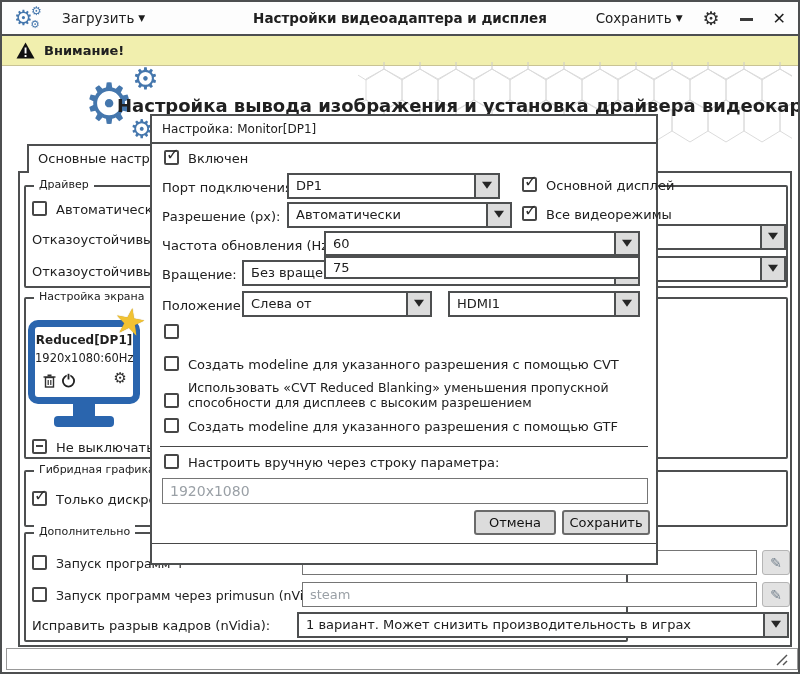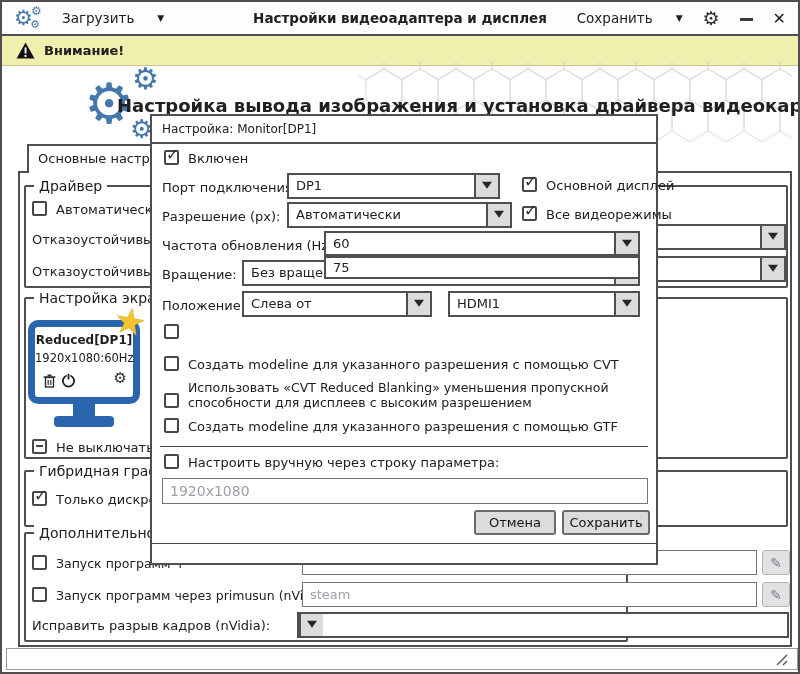--- a/index.html
+++ b/index.html
@@ -6,21 +6,21 @@
   html,body{width:800px;height:674px}
   body{font-family:"DejaVu Sans",sans-serif;background:#e8e8e8;color:#202020}
   .window{position:relative;width:800px;height:674px;background:#fff;border:2px solid #4d4f50;overflow:hidden}
   .abs{position:absolute}
 
   
   .titlebar{position:absolute;left:0;top:0;width:100%;height:34px;background:#fdfdfd;border-bottom:2px solid #4d4f50}
   .tb-left{position:absolute;left:12px;top:0;height:32px;display:flex;align-items:center;gap:14px}
   .tb-title{position:absolute;left:0;right:0;top:0;height:32px;display:flex;align-items:center;justify-content:center;font-size:13.5px;font-weight:bold}
   .tb-right{position:absolute;right:12px;top:0;height:32px;display:flex;align-items:center;gap:20px}
-  .menu-btn{display:flex;align-items:center;gap:23px;font-size:13.5px;cursor:default}
+  .menu-btn{display:flex;align-items:center;gap:4px;font-size:13.5px;cursor:default}
   .caret{font-size:9px;color:#1d1d1d}
   .glyph-gear{color:#2e2e2e;font-size:19px;line-height:1}
   .min-dash{width:13px;height:3px;background:#3a3a3a;margin-top:2px}
   .close-x{font-size:16px;color:#1d1d1d;font-weight:bold}
   .logo{position:relative;width:34px;height:26px;color:#4577ad}
   .logo span{position:absolute;line-height:1}
 
   
   .warnbar{position:absolute;left:0;top:34px;width:100%;height:30px;background:#f1efae;border-bottom:1px solid #c9c394;display:flex;align-items:center;gap:9px;padding-left:14px}
   .warnbar .txt{font-size:13px;font-weight:bold}
@@ -31,21 +31,21 @@
   .biglogo{position:absolute;left:82px;top:62px;width:92px;height:86px;color:#4577ad}
   .biglogo span{position:absolute;line-height:1}
   .hdr-title{position:absolute;left:115px;top:93px;font-size:18px;font-weight:bold;white-space:nowrap}
 
   
   .tab{position:absolute;left:25px;top:142px;width:160px;height:29px;background:#fff;border:2px solid #4d4f50;border-bottom:none;z-index:2;overflow:hidden}
   .tab .lbl{padding:5px 0 0 9px}
   .tabpanel{position:absolute;left:16px;top:169px;width:774px;height:476px;border:2px solid #4d4f50;background:#fff}
 
   .group{position:absolute;border:2px solid #4d4f50;border-radius:2px;background:#fff}
-  .legend{position:absolute;top:-9px;left:8px;background:#fff;padding:0 5px;font-size:14px;white-space:nowrap}
+  .legend{position:absolute;top:-9px;left:8px;background:#fff;padding:0 5px;font-size:11px;white-space:nowrap}
 
   .lbl{font-size:13px;white-space:nowrap}
   .lbl.sm{font-size:12.5px}
 
   .cb{position:absolute;width:15px;height:15px;border:2px solid #474747;border-radius:2px;background:#fff}
   .cb.checked::after{content:"✓";position:absolute;left:0px;top:-7px;font-size:16px;font-weight:bold;color:#2c2c2c}
   .cb.indet::after{content:"";position:absolute;left:2px;top:4px;width:7px;border-top:2px solid #444}
 
   .combo{position:absolute;border:2px solid #4d4f50;background:#fff;display:flex}
   .combo .val{flex:1;font-size:13px;padding:3px 0 0 7px;white-space:nowrap;overflow:hidden}
@@ -233,20 +233,21 @@
     <span>✎</span>
   </div>
   <div class="cb" style="left:30px;top:585px"></div>
   <div class="lbl sm abs" style="left:54px;top:586px">Запуск программ через primusun (nVidia):</div>
   <input class="field" style="left: 300px; top: 580px; width: 455px; height: 25px;" placeholder="steam">
   <div class="editbtn" style="left:760px;top:580px;width:28px;height:25px">
     <span>✎</span>
   </div>
   <div class="lbl abs" style="left:30px;top:616px">Исправить разрыв кадров (nVidia):</div>
   <div class="combo" style="left:295px;top:610px;width:492px;height:26px">
+    <div class="val">1 вариант. Может снизить производительность в играх</div>
     <div class="arr"></div>
   </div>
 
   <div class="statusbar">
     <svg class="abs" style="right:8px;top:5px" width="14" height="12">
       <line x1="2" y1="11" x2="12" y2="1" stroke="#555" stroke-width="1.4"></line>
       <line x1="8" y1="11" x2="12" y2="7" stroke="#555" stroke-width="1.4"></line>
     </svg>
   </div>
 

